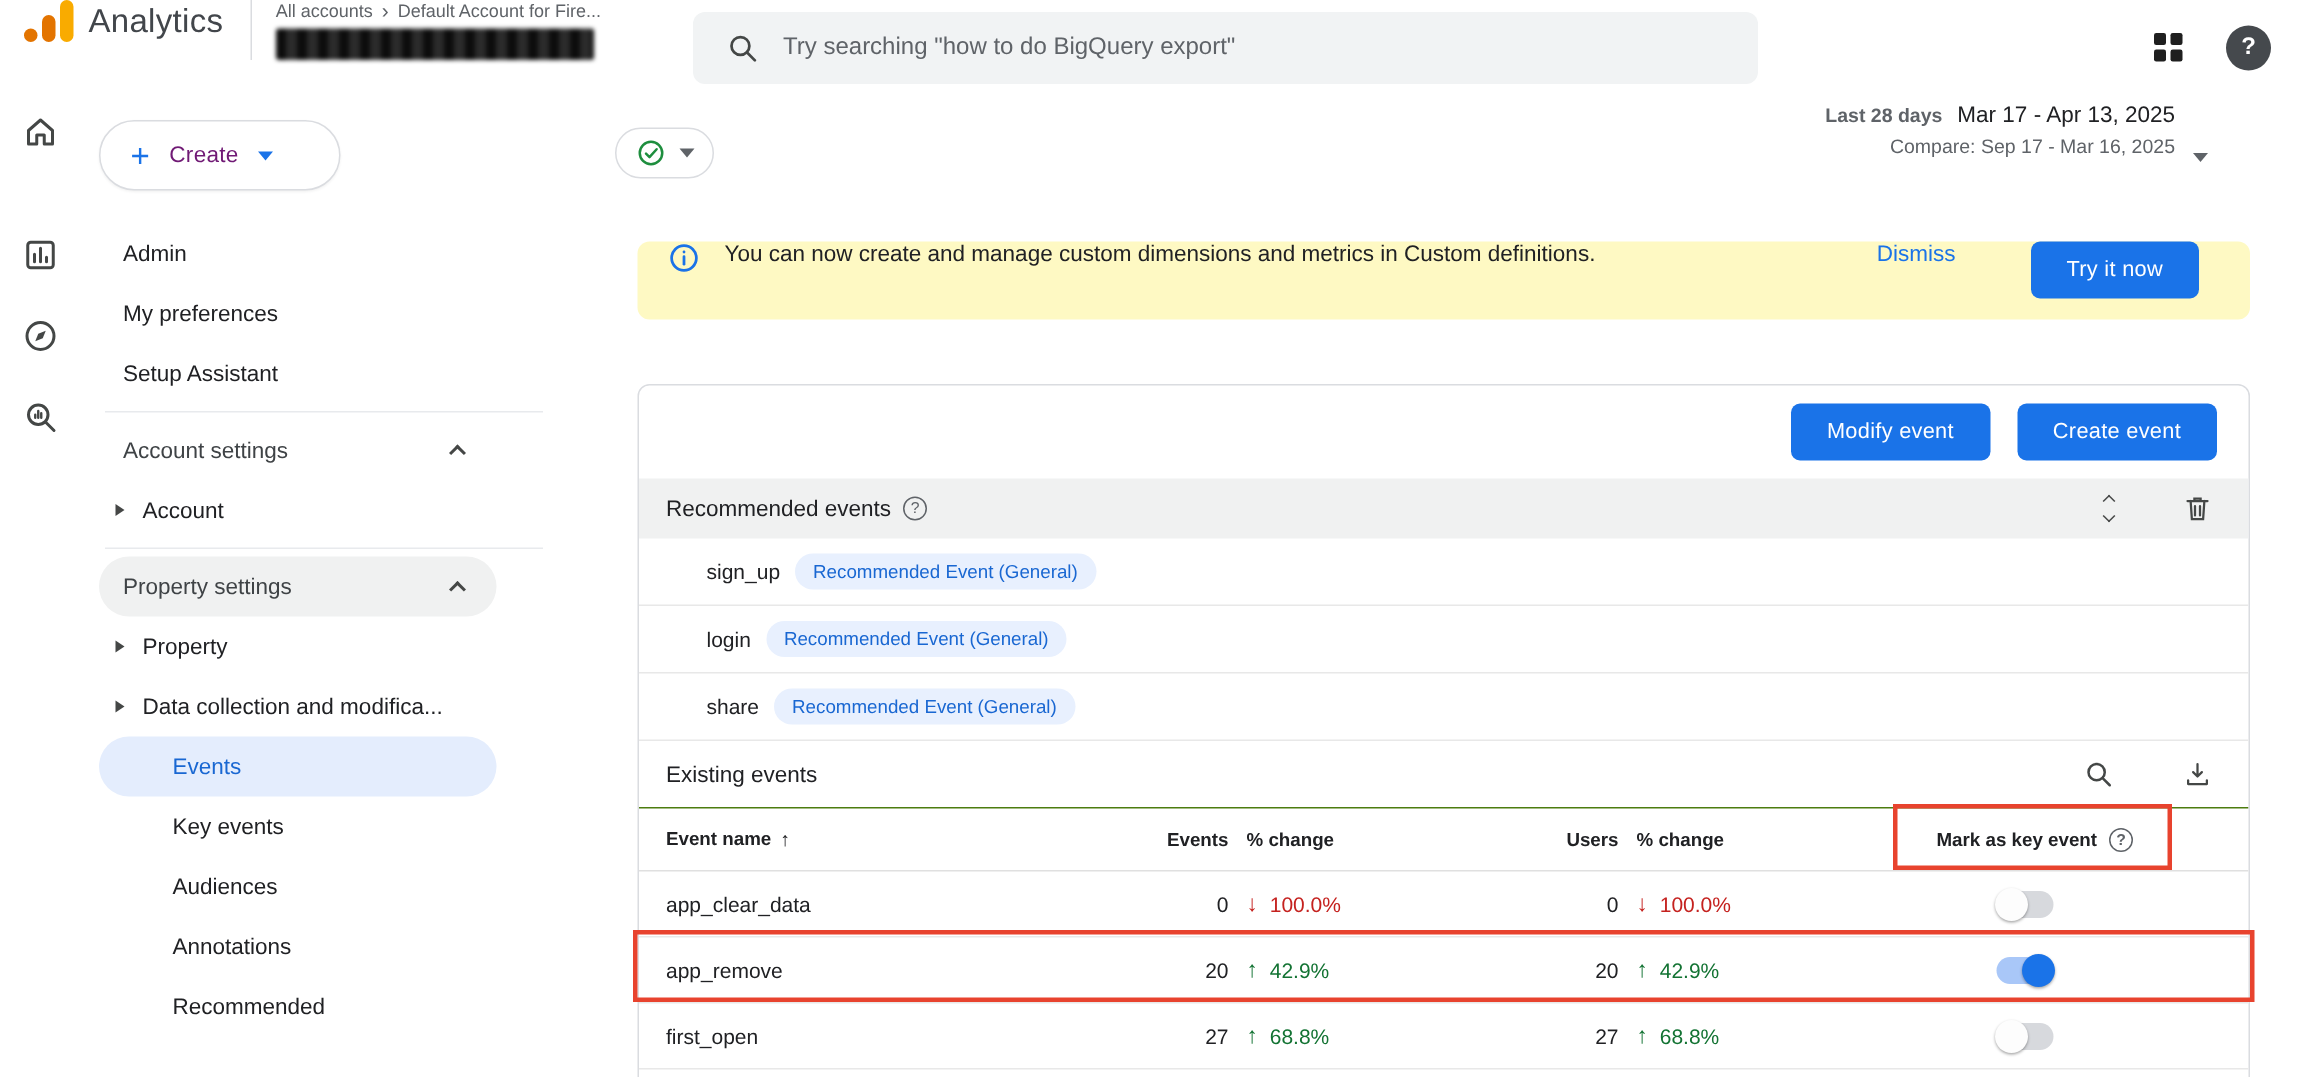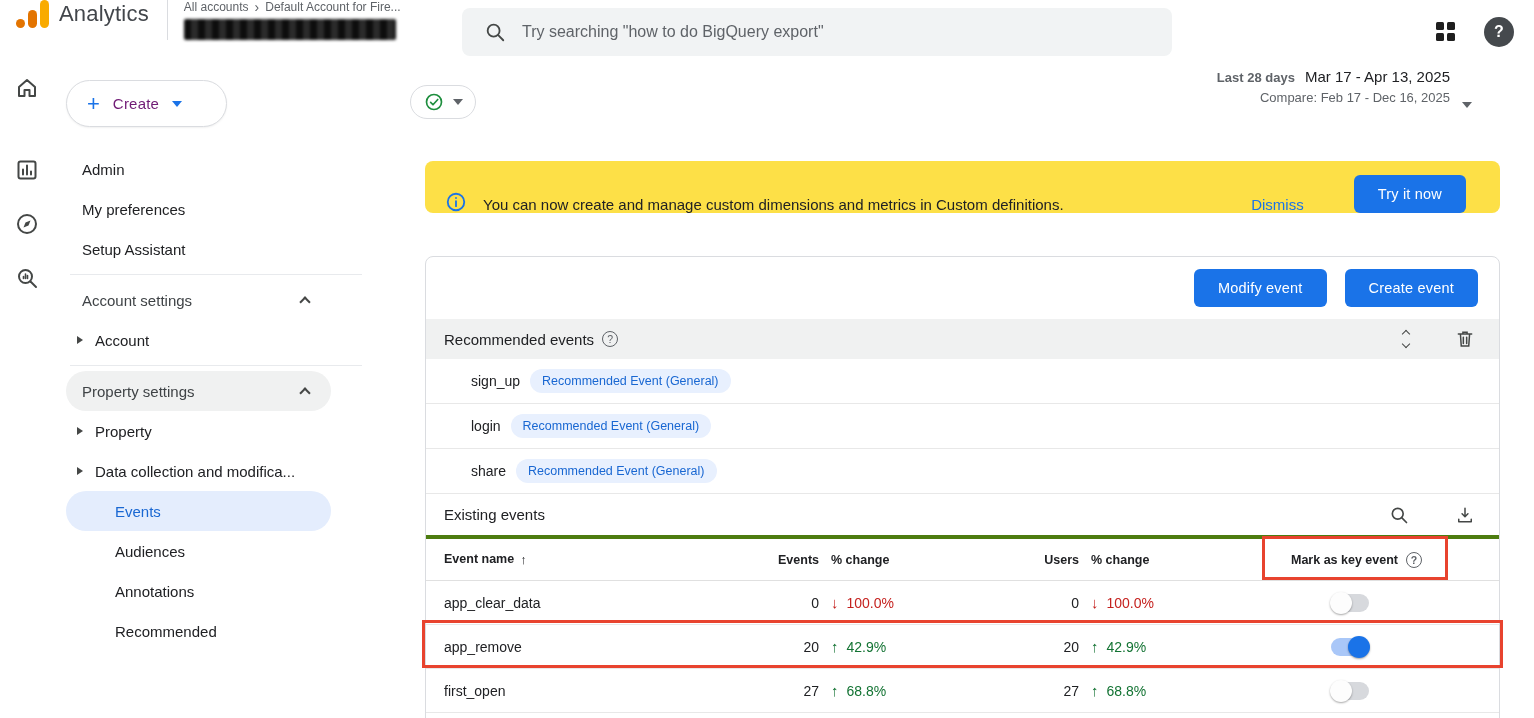--- a/index.html
+++ b/index.html
@@ -68,43 +68,43 @@
   .content{position:absolute;left:380px;top:64px;width:1154px;height:654px;overflow:hidden;background:#fff}
   .status-chip{position:absolute;left:30px;top:21px;width:66px;height:34px;border:1px solid #dadce0;border-radius:17px;
     background:#fff;display:flex;align-items:center;justify-content:center;gap:9px;cursor:pointer}
   .gray-caret{border-top-color:#5f6368}
   .daterange{position:absolute;right:84px;top:4px;text-align:right;cursor:pointer}
   .dr-line1{font-size:15px;color:#202124}
   .dr-preset{font-size:13px;font-weight:700;color:#5f6368;margin-right:10px}
   .dr-compare{font-size:13px;color:#5f6368;margin-top:5px}
   .dr-caret{position:absolute;right:62px;top:38px}
 
-  .banner{position:absolute;left:45px;top:97px;width:1075px;height:52px;background:#fde047;border-radius:8px;
-    display:flex;align-items:flex-end}
+  .banner{position:absolute;left:45px;top:97px;width:1075px;height:52px;background:#fef9c3;border-radius:8px;
+    display:flex;align-items:flex-start}
   .banner .info-svg{margin-left:20px;flex:none}
   .banner-text{flex:1;margin-left:16px;font-size:15px;color:#202124}
   .dismiss{color:#1a73e8;font-size:15px;font-weight:500;margin-right:50px;cursor:pointer;text-decoration:none}
   .btn-primary{height:38px;background:#1a73e8;color:#fff;border:none;border-radius:6px;font-size:14.5px;
     font-weight:500;padding:0 24px;cursor:pointer;font-family:inherit;letter-spacing:.2px}
   .banner .btn-primary{margin-right:34px}
 
   .card{position:absolute;left:45px;top:192px;width:1075px;height:480px;border:1px solid #dadce0;border-radius:8px;
     background:#fff;overflow:hidden}
   .card-actions{height:62px;display:flex;align-items:center;justify-content:flex-end;gap:18px;padding-right:21px}
   .section-bar{height:40px;background:#f0f1f1;display:flex;align-items:center;padding:0 24px 0 18px;font-size:15px}
   .sec-title{color:#202124}
   .q-icon{width:16px;height:16px;border:1.3px solid #5f6368;border-radius:50%;font-size:10.5px;color:#5f6368;
     display:inline-flex;align-items:center;justify-content:center;margin-left:8px;cursor:pointer;flex:none}
   .spacer{flex:1}
   .unfold{display:flex;flex-direction:column;align-items:center;gap:4px;margin-right:46px;cursor:pointer}
   .unfold .chev{width:6px;height:6px;border-width:1.8px;margin:0}
   .icon-btn{cursor:pointer;display:flex;align-items:center;justify-content:center}
   .rec-row{height:45px;display:flex;align-items:center;padding-left:45px;border-bottom:1px solid #e8e8e8;font-size:14px}
   .chip{margin-left:10px;background:#e8f0fe;color:#1967d2;font-size:12.5px;padding:5px 12px;border-radius:14px;white-space:nowrap}
-  .existing-bar{height:45px;display:flex;align-items:center;padding:0 24px 0 18px;border-bottom:4px solid #4d7c0f;font-size:15px}
+  .existing-bar{height:45px;display:flex;align-items:center;padding:0 24px 0 18px;border-bottom:1px solid #4d7c0f;font-size:15px}
   .existing-bar .icon-btn.search-ic{margin-right:46px}
 
   .thead{height:42px;display:flex;align-items:center;border-bottom:1px solid #e0e0e0;font-size:12.5px;font-weight:700;color:#202124}
   .trow{height:44px;display:flex;align-items:center;border-bottom:1px solid #e8e8e8;font-size:14px}
   .c-name{width:333px;padding-left:18px;display:flex;align-items:flex-start;gap:6px}
   .c-count{width:60px;text-align:right}
   .c-chg{width:212px;padding-left:12px;display:flex;align-items:center;gap:8px}
   .c-users{width:48px;text-align:right}
   .c-key{flex:1;display:flex;align-items:center;gap:6px}
   .sort-arrow{font-weight:700;font-size:13px}
@@ -232,20 +232,23 @@
         <span class="lbl">Property</span>
       </div>
       <div class="nav-row arrowed">
         <span class="tri-r"></span>
         <span class="lbl">Data collection and modifica...</span>
       </div>
       <div class="nav-row child active">
         <span class="lbl">Events</span>
       </div>
       <div class="nav-row child">
+        <span class="lbl">Key events</span>
+      </div>
+      <div class="nav-row child">
         <span class="lbl">Audiences</span>
       </div>
       <div class="nav-row child">
         <span class="lbl">Annotations</span>
       </div>
       <div class="nav-row child">
         <span class="lbl">Recommended</span>
       </div>
     </nav>
   </aside>
@@ -257,21 +260,21 @@
           <circle cx="12" cy="12" r="9"></circle>
           <path d="M8 12.5l2.8 2.8L16.5 9"></path>
         </svg>
       <span class="caret-down gray-caret"></span>
     </div>
 
     <div class="daterange">
       <div class="dr-line1">
         <span class="dr-preset">Last 28 days</span><span class="dr-range">Mar 17 - Apr 13, 2025</span>
       </div>
-      <div class="dr-compare">Compare: Feb 17 - Dec 16, 2025</div>
+      <div class="dr-compare">Compare: Sep 17 - Mar 16, 2025</div>
     </div>
     <span class="dr-caret caret-down gray-caret"></span>
 
     <div class="banner">
       <svg class="info-svg" width="22" height="22" viewBox="0 0 24 24" fill="none" stroke="#1a73e8" stroke-width="2" stroke-linecap="round">
           <circle cx="12" cy="12" r="9"></circle>
           <path d="M12 11v5.5"></path>
           <path d="M12 7.5v.2"></path>
         </svg>
       <span class="banner-text">You can now create and manage custom dimensions and metrics in Custom definitions.</span>

